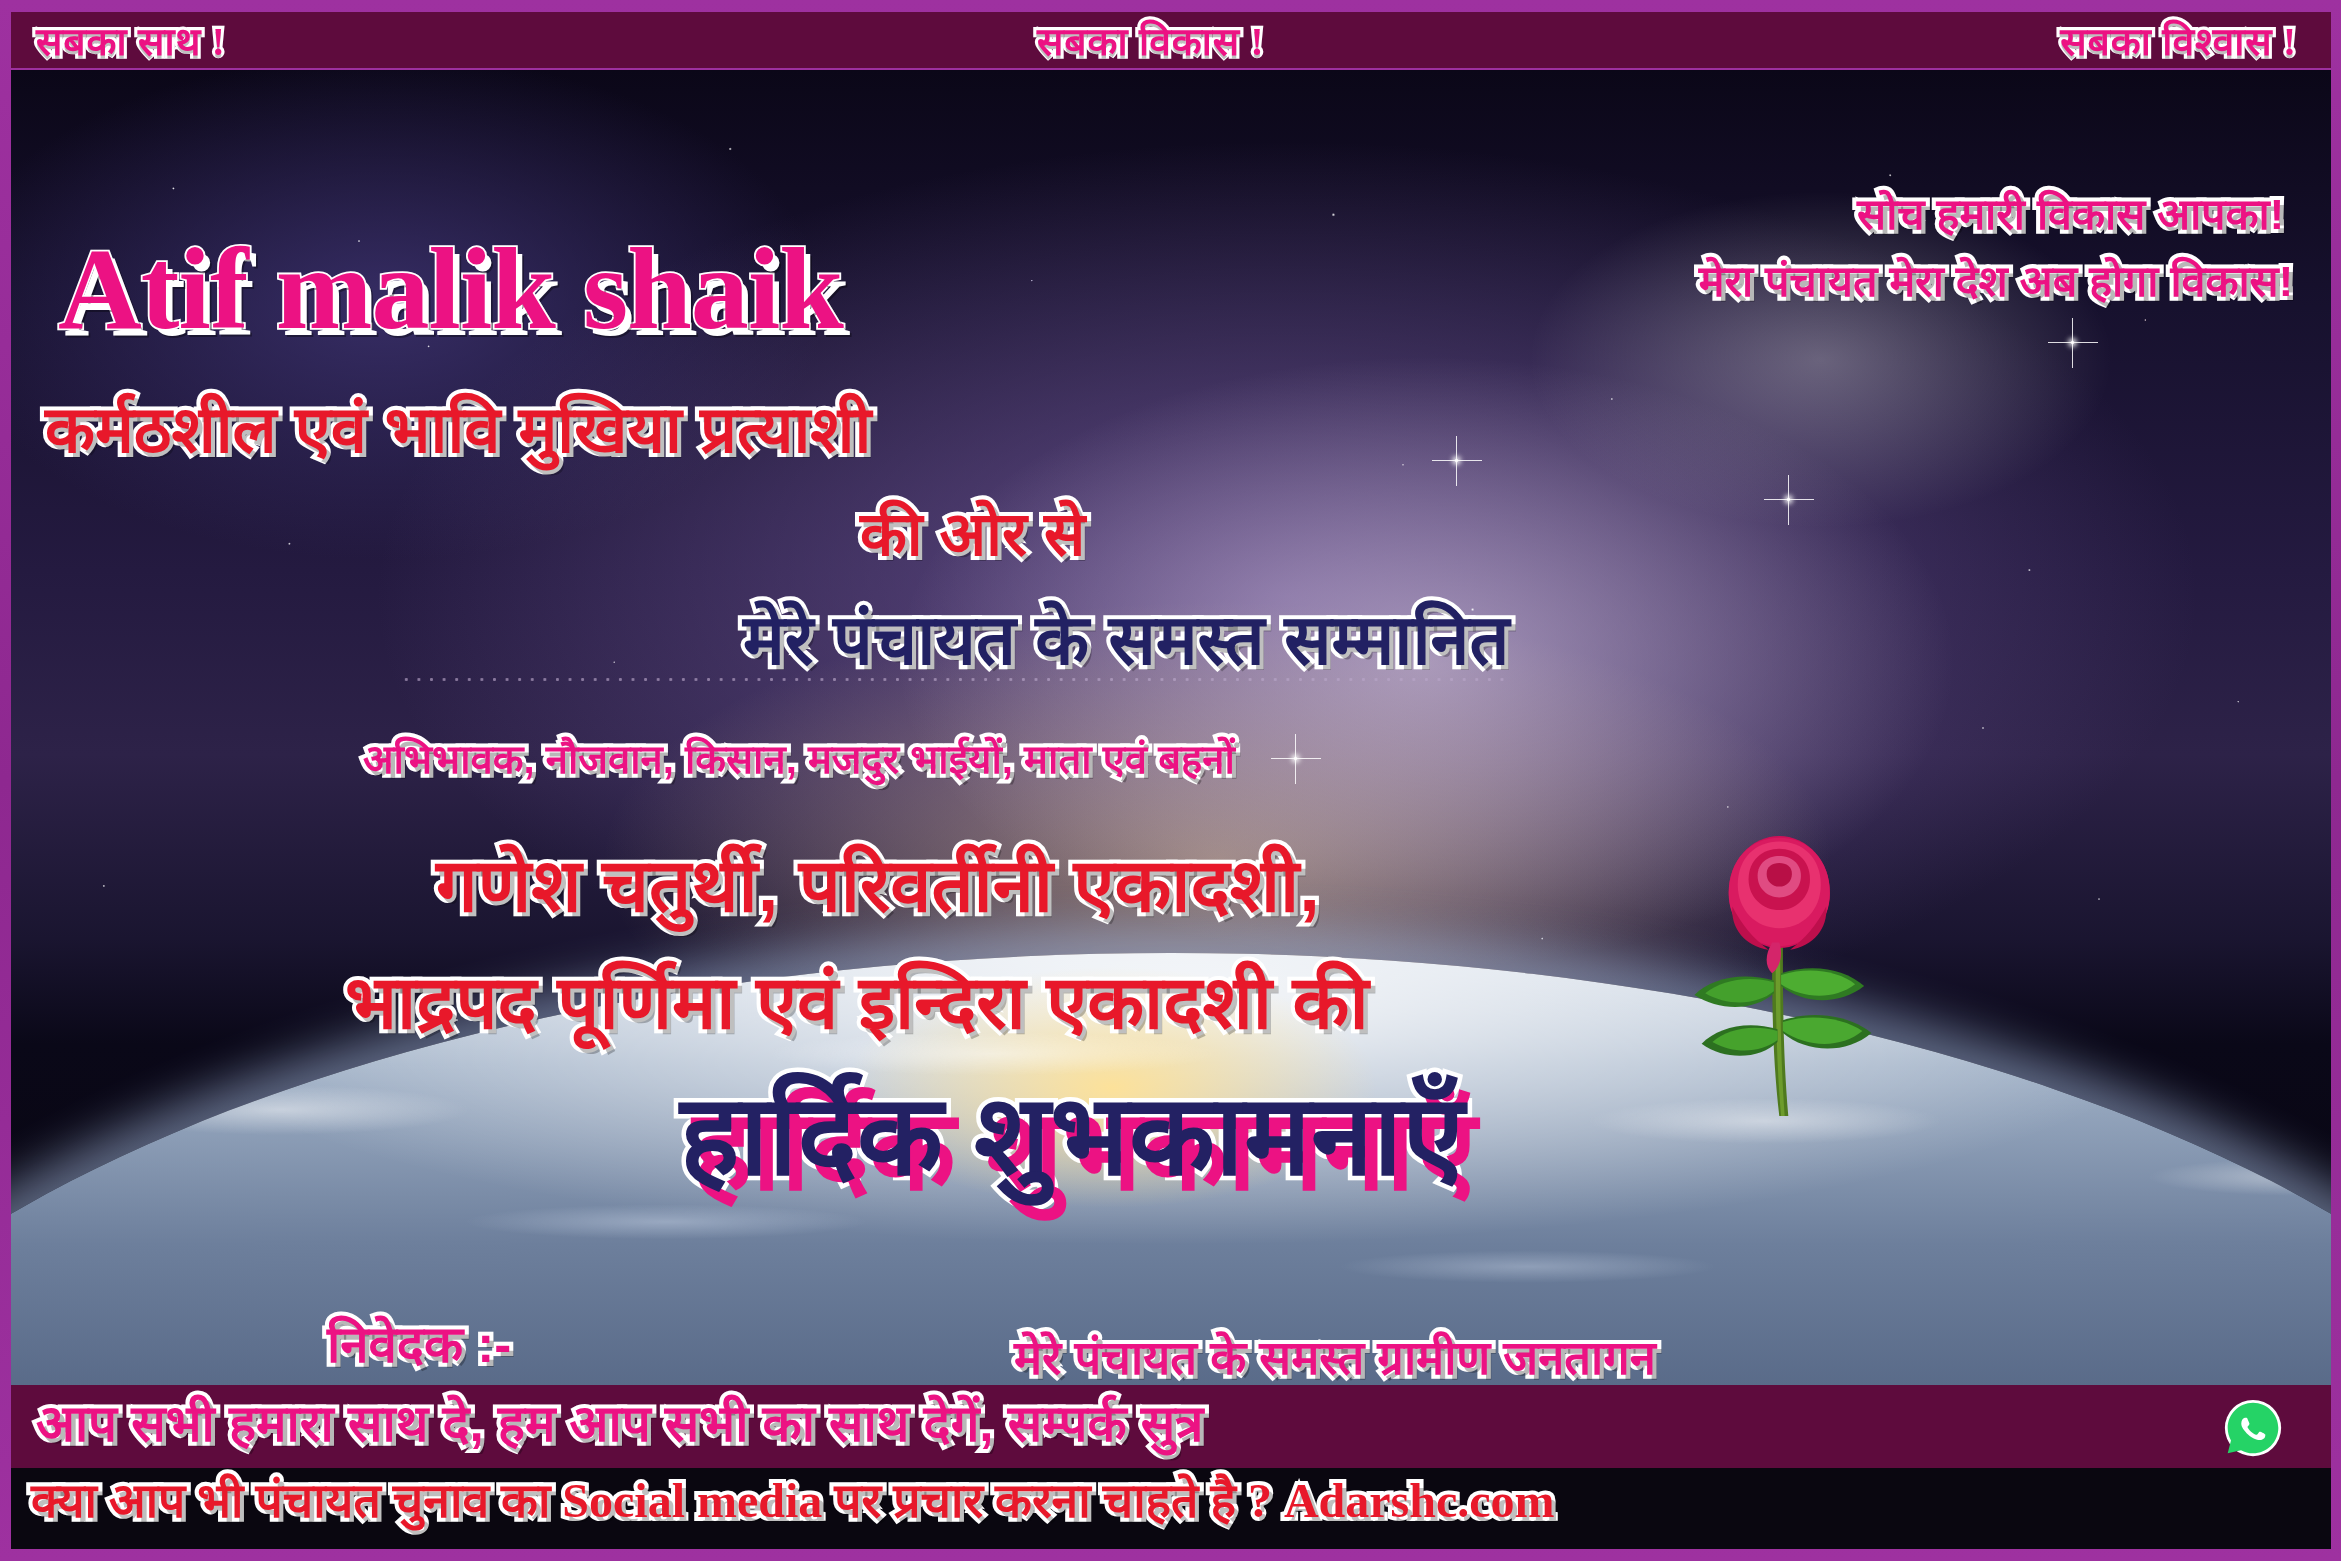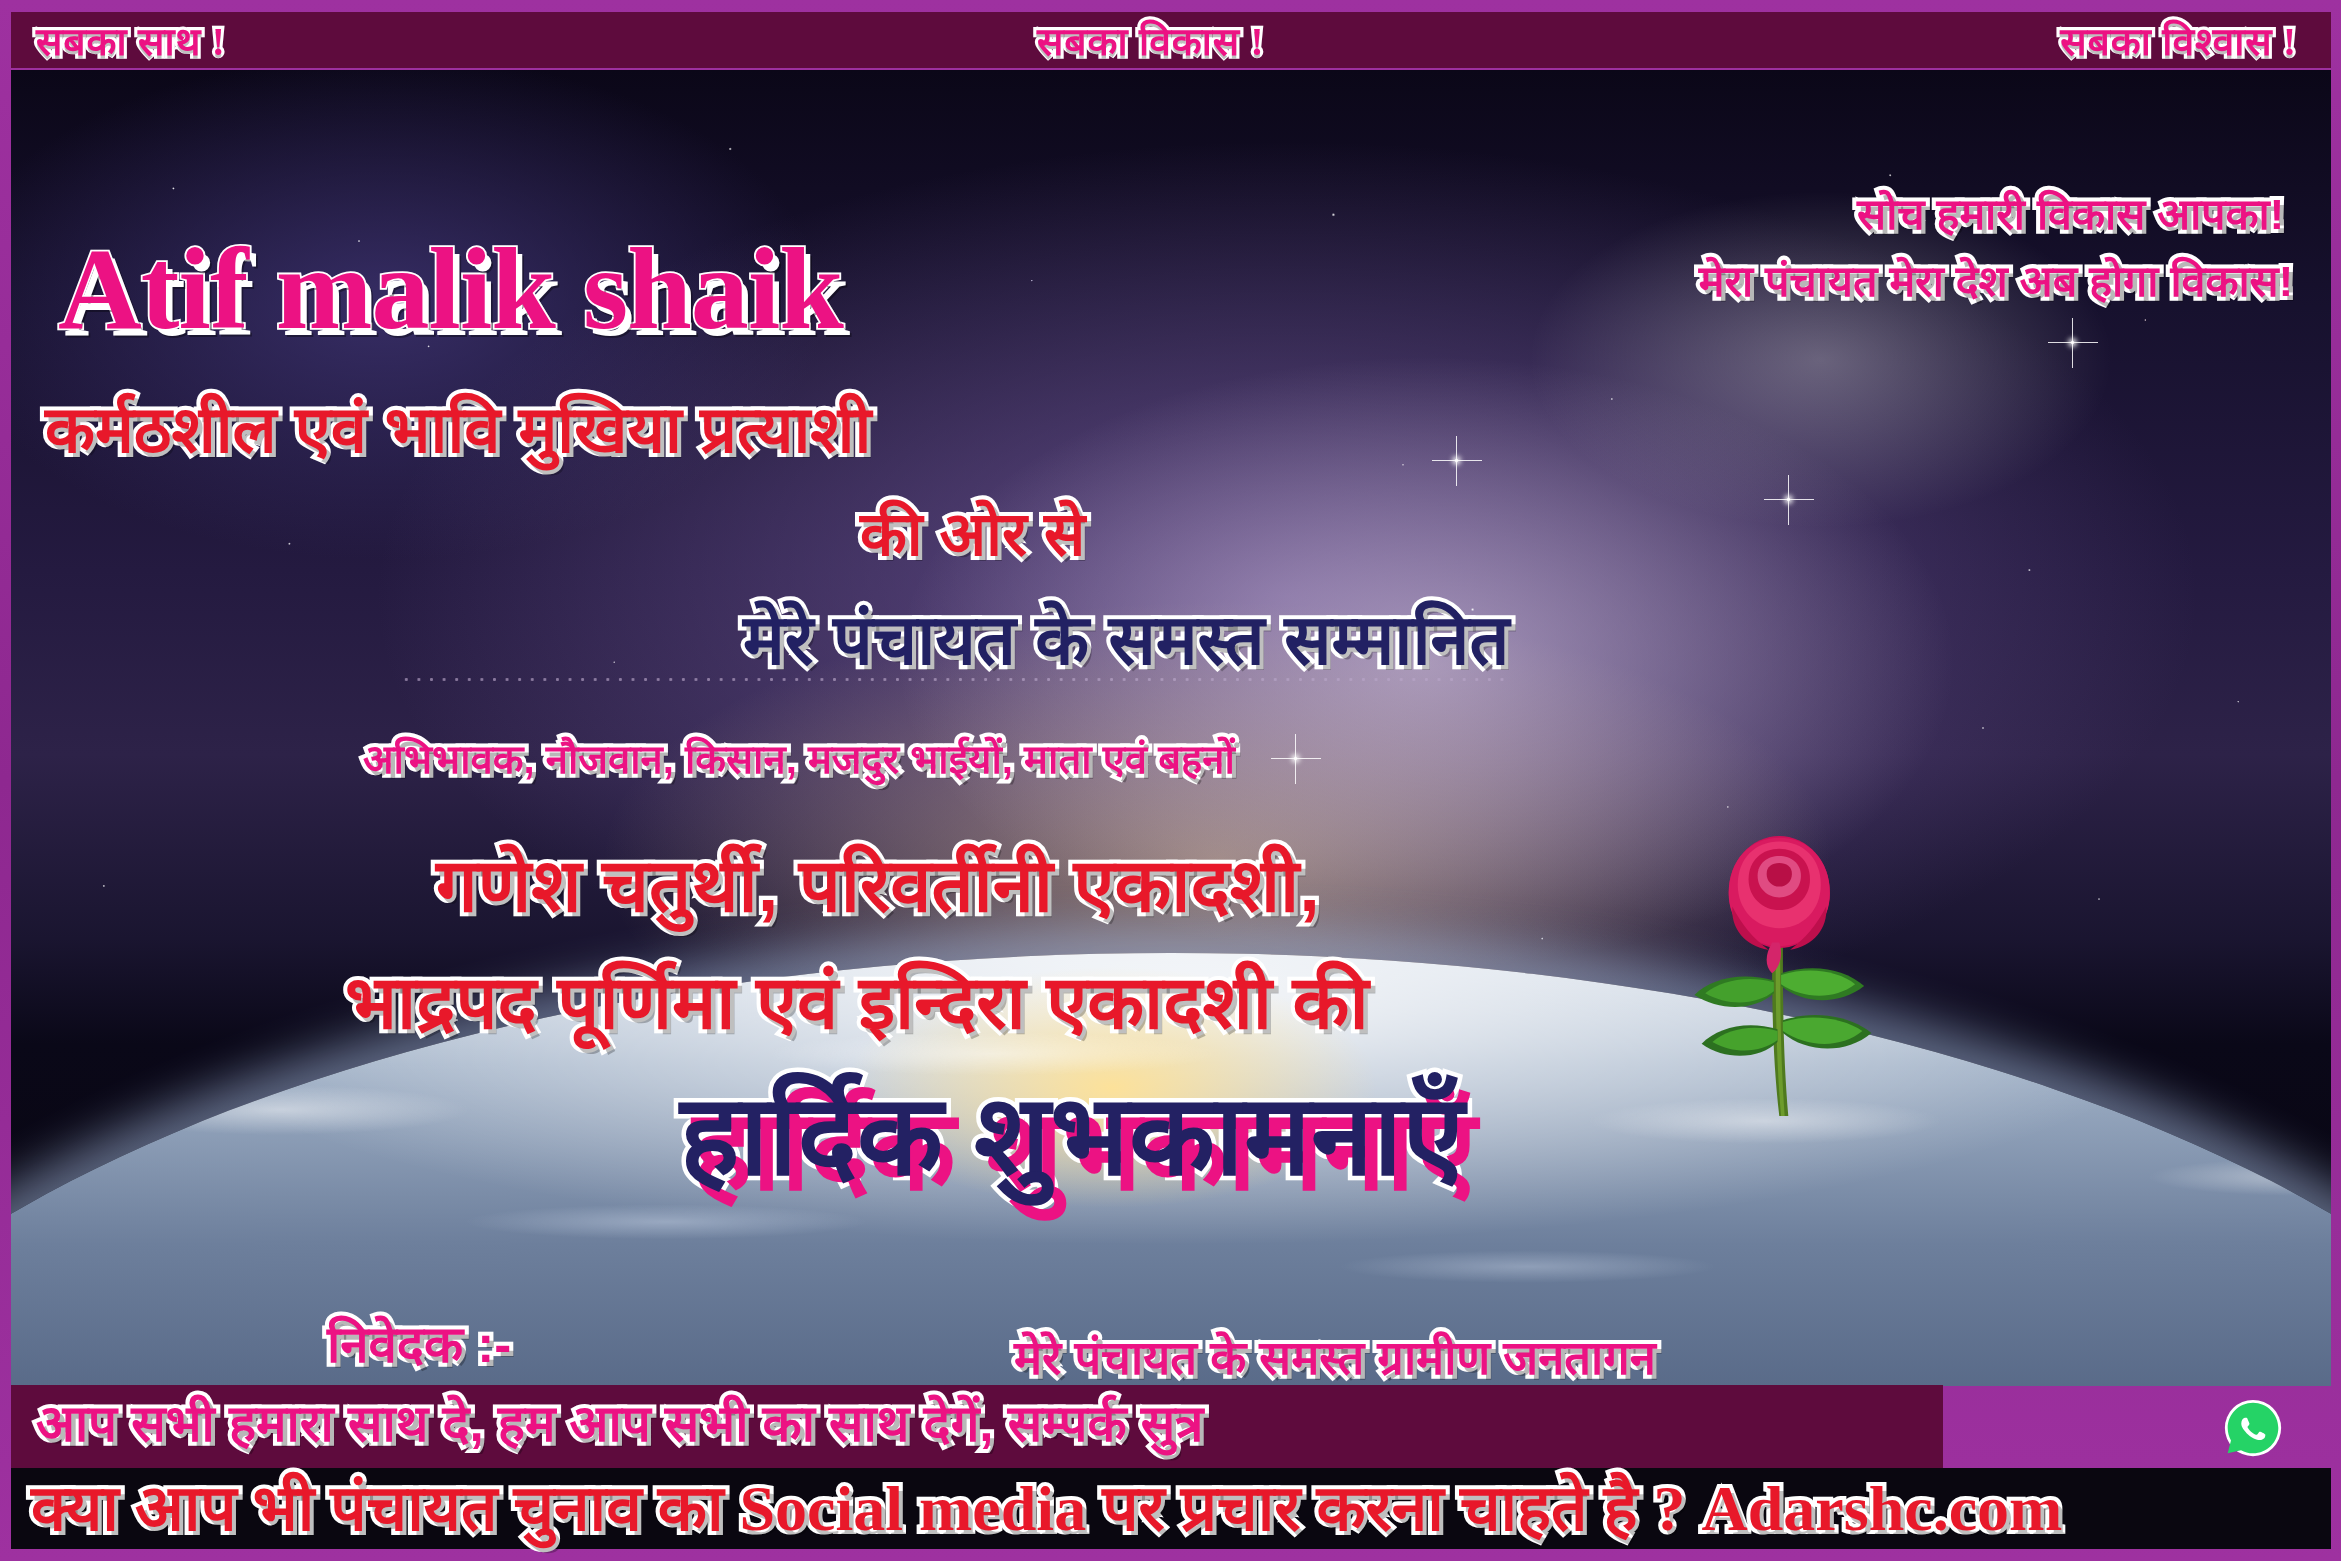--- a/index.html
+++ b/index.html
@@ -159,32 +159,32 @@
 
   .dots-1{position:absolute;left:389px;top:607px;width:1111px;height:5.4px;
     background-image:radial-gradient(circle,#b9a6c9 1.4px, transparent 1.6px);
     background-size:12.6px 5.4px;opacity:.65;}
 
   
   .rose{position:absolute;left:1667px;top:757px;width:217px;height:298px;}
 
   
   .bar-maroon{
-    position:absolute;left:11px;top:1385px;width:1932px;height:83px;
+    position:absolute;left:11px;top:1385px;width:2320px;height:83px;
     background:#5E0B3D;
   }
   .bar-black{
     position:absolute;left:11px;top:1468px;width:2320px;height:81px;
     background:#0a0710;
   }
   .b1{position:absolute;left:25px;top:12.6px;font-size:51px;}
   .b-phone{position:absolute;left:1816px;top:11px;font-size:56px;
     font-family:"Liberation Serif",serif;letter-spacing:1.8px;}
   .wa{position:absolute;left:2212px;top:12.6px;width:60px;height:60px;}
-  .b2{position:absolute;left:20px;top:9px;font-size:64px;}
+  .b2{position:absolute;left:20px;top:9px;font-size:48px;}
 </style>
 </head>
 <body>
 
 <div id="poster">
 
   <div class="frame"></div>
 
   <div class="top-bar">
     <div class="slot slot-1">

